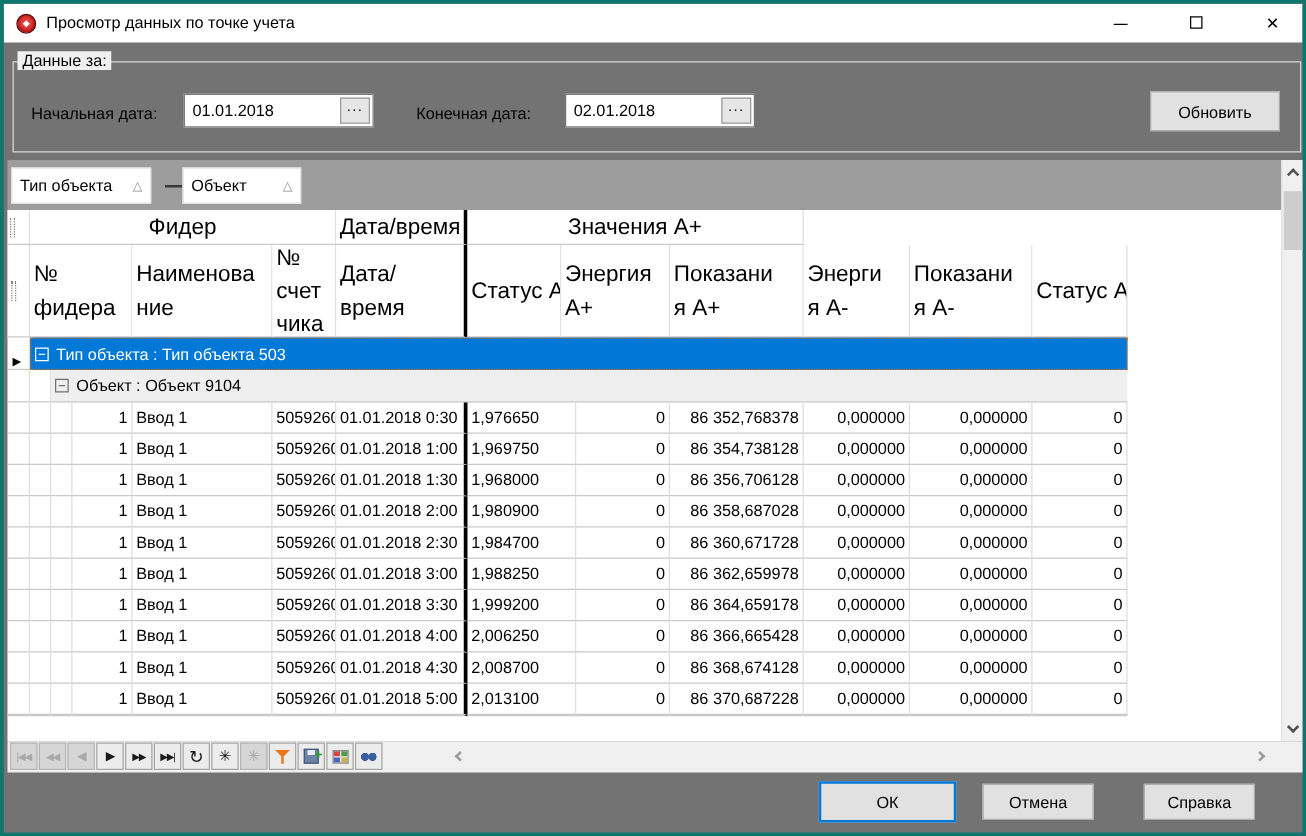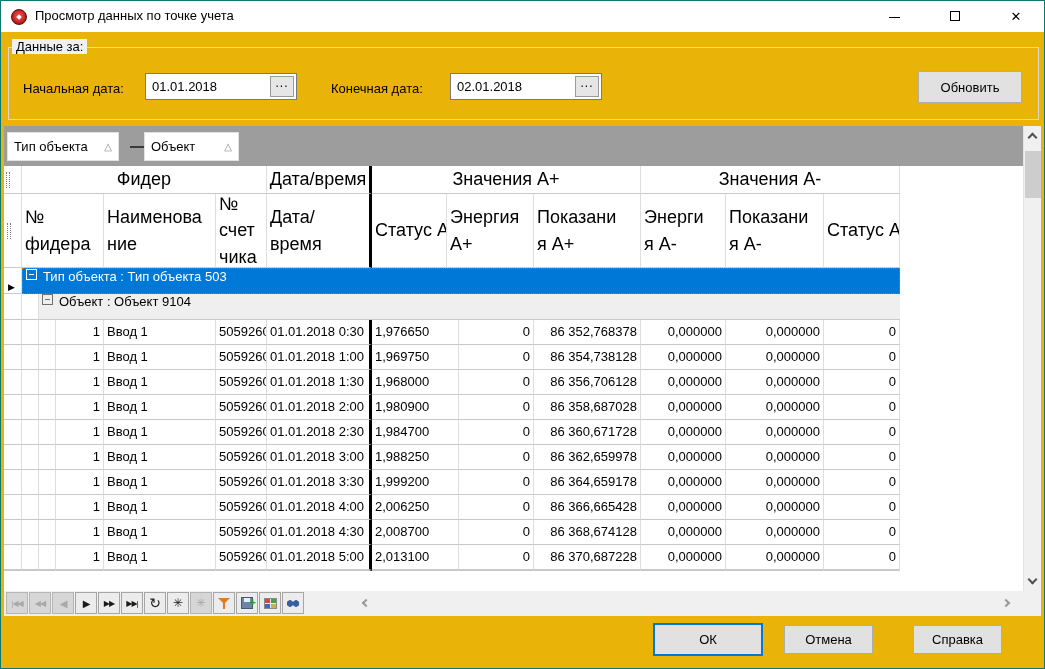--- a/index.html
+++ b/index.html
@@ -1,20 +1,20 @@
 <!DOCTYPE html>
 <html><head>
 <meta charset="utf-8">
 <style>
   * { margin:0; padding:0; box-sizing:border-box; }
   html,body { background:#cfcfcf; }
   body { font-family:"Liberation Sans", sans-serif; }
 
-  .window { position:relative; width:1045px; height:669px; background:#eab308;
-            border:1px solid #0f766e; overflow:hidden; font-size:13px; color:#000; }
+  .window { position:relative; width:1045px; height:669px; background:#737373;
+            border:3px solid #0f766e; overflow:hidden; font-size:13px; color:#000; }
 
   
   .titlebar { position:absolute; left:0; top:0; width:100%; height:31px; background:#fff; }
   .app-icon { position:absolute; left:10px; top:8px; width:16px; height:16px; border-radius:50%;
               background:radial-gradient(circle at 50% 45%, #e23b3b 0 35%, #c01f1f 60%, #7c1010 100%);
               border:1px solid #5a0c0c; }
   .app-icon::after { content:""; position:absolute; left:5px; top:5px; width:4px; height:4px;
                      background:#fff; transform:rotate(45deg); }
   .title-text { position:absolute; left:34px; top:7px; font-size:13px; }
   .winbtn { position:absolute; top:0; width:46px; height:31px; }
@@ -67,21 +67,21 @@
   .hc7 span{max-width:62px;} .hc8 span{max-width:80px;}
 
   .grow { height:26px; }
   .cell { border-right:1px solid #dedede; border-bottom:1px solid #c9c9c9; flex:none;
           font-size:13px; line-height:24px; white-space:nowrap; overflow:hidden; padding:0 3px; }
   .ind { width:18px; padding:0; position:relative; }
   .gap { width:17px; padding:0; }
   .grow .ind, .grow .gap { border-bottom:1px solid #c9c9c9; }
   .sel-arrow { position:absolute; left:4px; top:7px; font-size:9px; color:#000; }
 
-  .gbar { display:flex; align-items:flex-start; padding-left:3px; }
+  .gbar { display:flex; align-items:center; padding-left:3px; }
   .gbar-type { width:878px; background:#0078d7; color:#fff; border:1px dotted #cf6a12; }
   .gbar-obj  { width:861px; background:#efefef; color:#000; border-bottom:1px solid #c9c9c9; }
   .mbox { display:inline-block; width:11px; height:11px; border:1px solid currentColor; position:relative; flex:none; margin-right:6px; }
   .mbox::after { content:""; position:absolute; left:2px; right:2px; top:4px; height:1px; background:currentColor; }
   .gbar-obj .mbox { color:#707070; }
   .gbar .glabel { font-size:13px; }
 
   .dc0{width:48px; text-align:right;} .dc1{width:112px;} .dc2{width:51px;}
   .dc3{width:105px; border-right:3px solid #000;}
   .dc4{width:87px; } .dc5{width:75px; text-align:right;}
@@ -180,21 +180,20 @@
 
     <div class="grid-body">
 
       <div class="hrowA">
         <div class="hcell hind">
             <span class="grip"></span>
           </div>
         <div class="hcell hg0">Фидер</div>
         <div class="hcell hg1">Дата/время</div>
         <div class="hcell hg2">Значения А+</div>
-        <div class="hcell hg3">Значения А-</div>
       </div>
 
       <div class="hrowB">
         <div class="hcell hind">
             <span class="grip"></span>
           </div>
         <div class="hcell hc0">
             <span>№ фидера</span>
           </div>
         <div class="hcell hc1">

